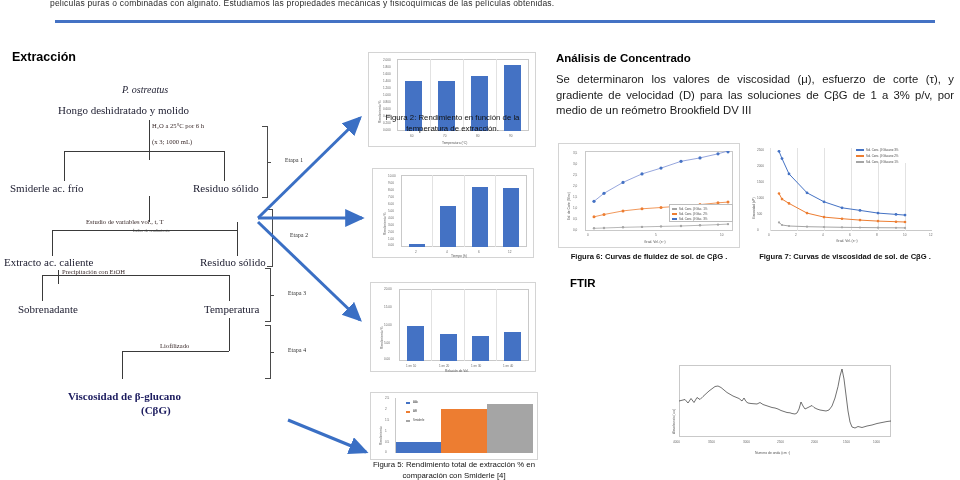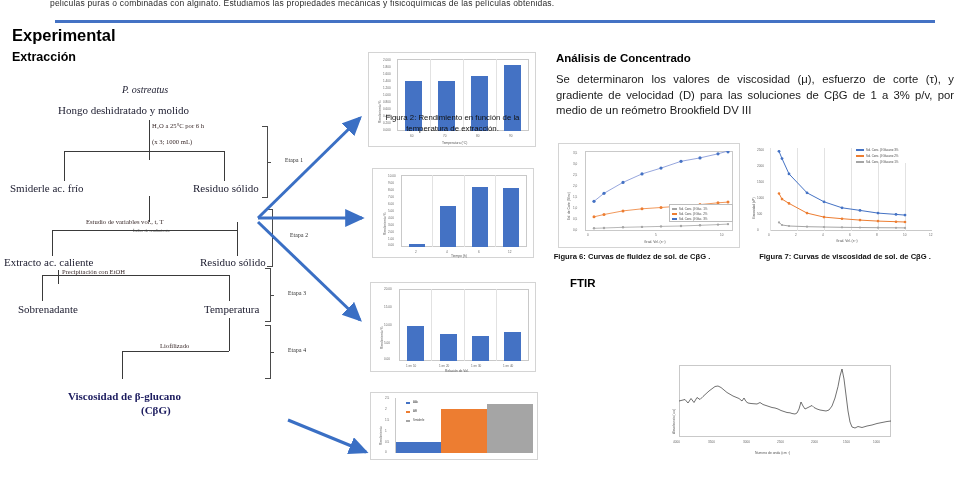--- a/index.html
+++ b/index.html
@@ -84,21 +84,20 @@
           text-align:center;line-height:10px;font-family:"Liberation Sans",sans-serif;}
 </style>
 </head>
 <body>
 
 <div class="page">
 
   <div class="toptext">peliculas puras o combinadas con alginato. Estudiamos las propiedades mecánicas y fisicoquímicas de las películas obtenidas.</div>
   <div class="hrule"></div>
 
-  <div class="h-exp">Experimental</div>
   <div class="h-extr">Extracción</div>
 
   <div class="flow">
 
     <div class="fl ital" style="left:122px;top:6px;">P. ostreatus</div>
     <div class="fl node" style="left:58px;top:26px;">Hongo deshidratado y molido</div>
 
     <div class="ln lnv" style="left:149px;top:42px;height:40px;"></div>
     <div class="fl small" style="left:152px;top:44px;">H₂O a 25°C por 6 h</div>
     <div class="fl small" style="left:152px;top:60px;">(x 3; 1000 mL)</div>
@@ -261,20 +260,21 @@
       <div class="bar gy" style="left:116px;top:10.5px;width:46px;height:49.5px;"></div>
 
       <div class="lgsw" style="left:35px;top:9px;width:4px;background:#4472c4;"></div>
       <div class="lgtxt" style="left:42px;top:7px;">AAc</div>
       <div class="lgsw" style="left:35px;top:18px;width:4px;background:#ed7d31;"></div>
       <div class="lgtxt" style="left:42px;top:16px;">AB</div>
       <div class="lgsw" style="left:35px;top:27px;width:4px;background:#a5a5a5;"></div>
       <div class="lgtxt" style="left:42px;top:25px;">Smiderle</div>
     </div>
   </div>
+  <div class="capmid" style="left:362px;top:460px;width:184px;">Figura 5: Rendimiento total de extracción % en comparación con Smiderle [4]</div>
 
   <div class="h-visc">Análisis de Concentrado</div>
   <div class="p-visc">Se determinaron los valores de viscosidad (μ), esfuerzo de corte (τ), y gradiente de velocidad (D) para las soluciones de CβG de 1 a 3% p/v, por medio de un reómetro Brookfield DV III</div>
 
   <div class="card" style="left:558px;top:143px;width:182px;height:105px;">
     <div class="chartbox" style="left:0;top:0;width:182px;height:105px;">
       <div class="axis-ttl rot" style="left:8px;top:76px;font-size:3.1px;">Esf. de Corte (N/m²)</div>
       <div class="axis-t" style="left:14px;top:7px;">3,5</div>
       <div class="axis-t" style="left:14px;top:18px;">3,0</div>
       <div class="axis-t" style="left:14px;top:29px;">2,5</div>
@@ -329,21 +329,21 @@
       <div class="lgbox" style="left:110px;top:60px;width:62px;height:16px;">
         <div class="lgsw" style="left:2px;top:3px;width:5px;background:#a5a5a5;"></div>
         <div class="lgtxt" style="left:9px;top:1.5px;">Sol. Conc. β Gluc. 1%</div>
         <div class="lgsw" style="left:2px;top:8px;width:5px;background:#ed7d31;"></div>
         <div class="lgtxt" style="left:9px;top:6.5px;">Sol. Conc. β Gluc. 2%</div>
         <div class="lgsw" style="left:2px;top:13px;width:5px;background:#4472c4;"></div>
         <div class="lgtxt" style="left:9px;top:11.5px;">Sol. Conc. β Gluc. 3%</div>
       </div>
     </div>
   </div>
-  <div class="capr" style="left:536px;top:252px;width:192px;">Figura 6: Curvas de fluidez de sol. de CβG .</div>
+  <div class="capr" style="left:553px;top:252px;width:192px;">Figura 6: Curvas de fluidez de sol. de CβG .</div>
 
   <div class="card" style="left:748px;top:143px;width:196px;height:105px;">
     <div class="chartbox" style="left:0;top:0;width:196px;height:105px;border:none;">
       <div class="axis-ttl rot" style="left:4px;top:76px;font-size:3.1px;">Viscosidad (cP)</div>
       <div class="axis-t" style="left:9px;top:5px;">2500</div>
       <div class="axis-t" style="left:9px;top:21px;">2000</div>
       <div class="axis-t" style="left:9px;top:37px;">1500</div>
       <div class="axis-t" style="left:9px;top:53px;">1000</div>
       <div class="axis-t" style="left:9px;top:69px;">500</div>
       <div class="axis-t" style="left:9px;top:85px;">0</div>

